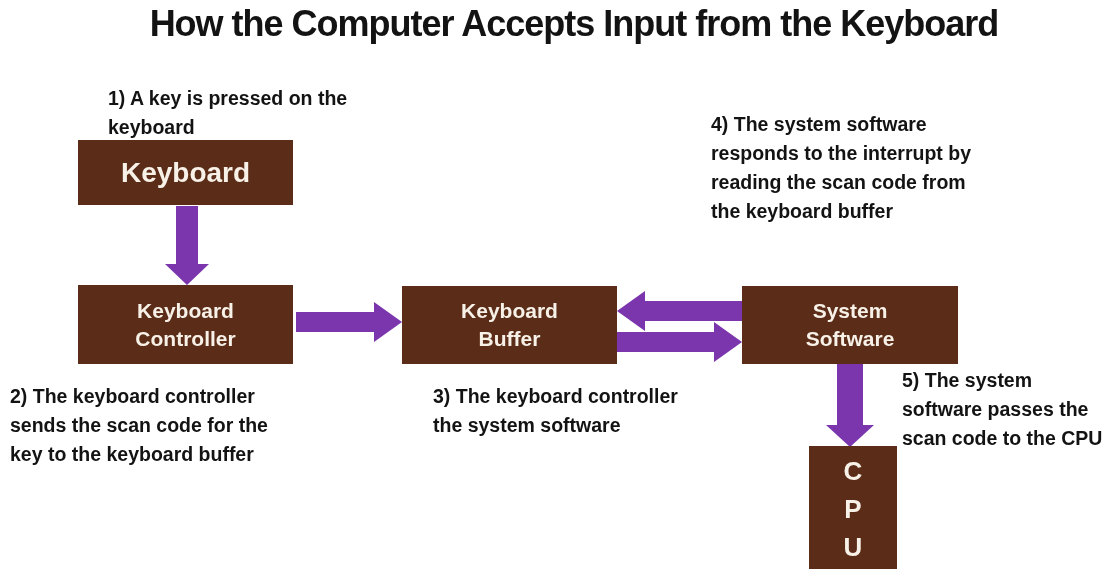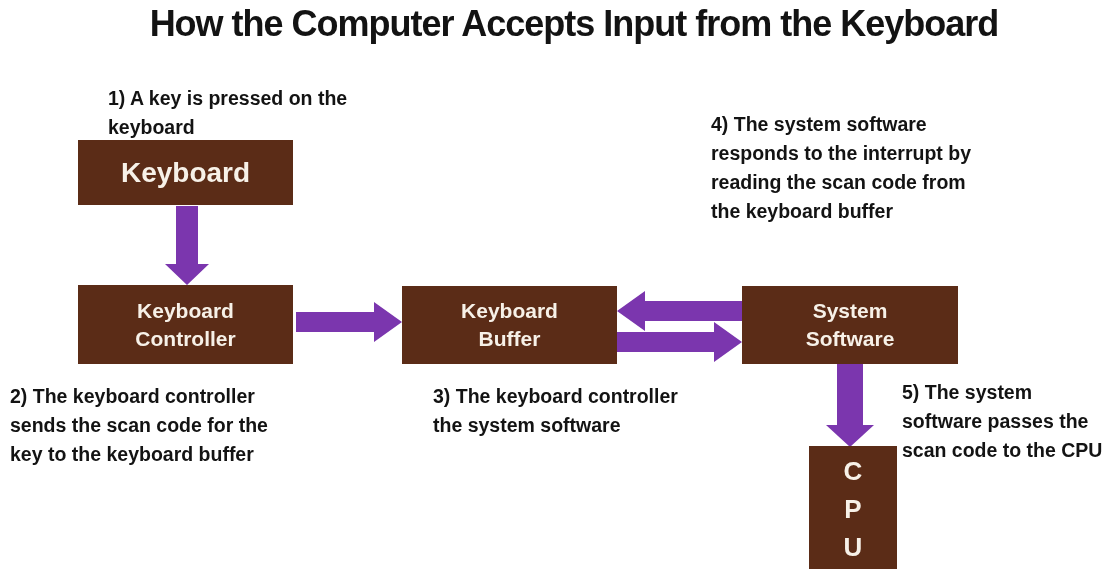--- a/index.html
+++ b/index.html
@@ -56,21 +56,21 @@
     font-size: 19.5px;
     font-weight: bold;
     line-height: 29px;
     color: var(--ink, #111);
   }
   .note .line { display: block; white-space: nowrap; }
   #step1 { left: 92px;  top: 84px; margin-left: 16px; }
   #step2 { left: 10px;  top: 382px; }
   #step3 { left: 388px; top: 382px; margin-left: 45px; }
   #step4 { left: 711px; top: 110px; }
-  #step5 { left: 902px; top: 378px; }
+  #step5 { left: 902px; top: 366px; }
   #arrow-layer {
     position: absolute;
     left: 0; top: 0;
     width: 1112px; height: 569px;
     pointer-events: none;
   }
   .arrow { fill: var(--purple, #7b36ae); }
 </style>
 </head>
 <body>

